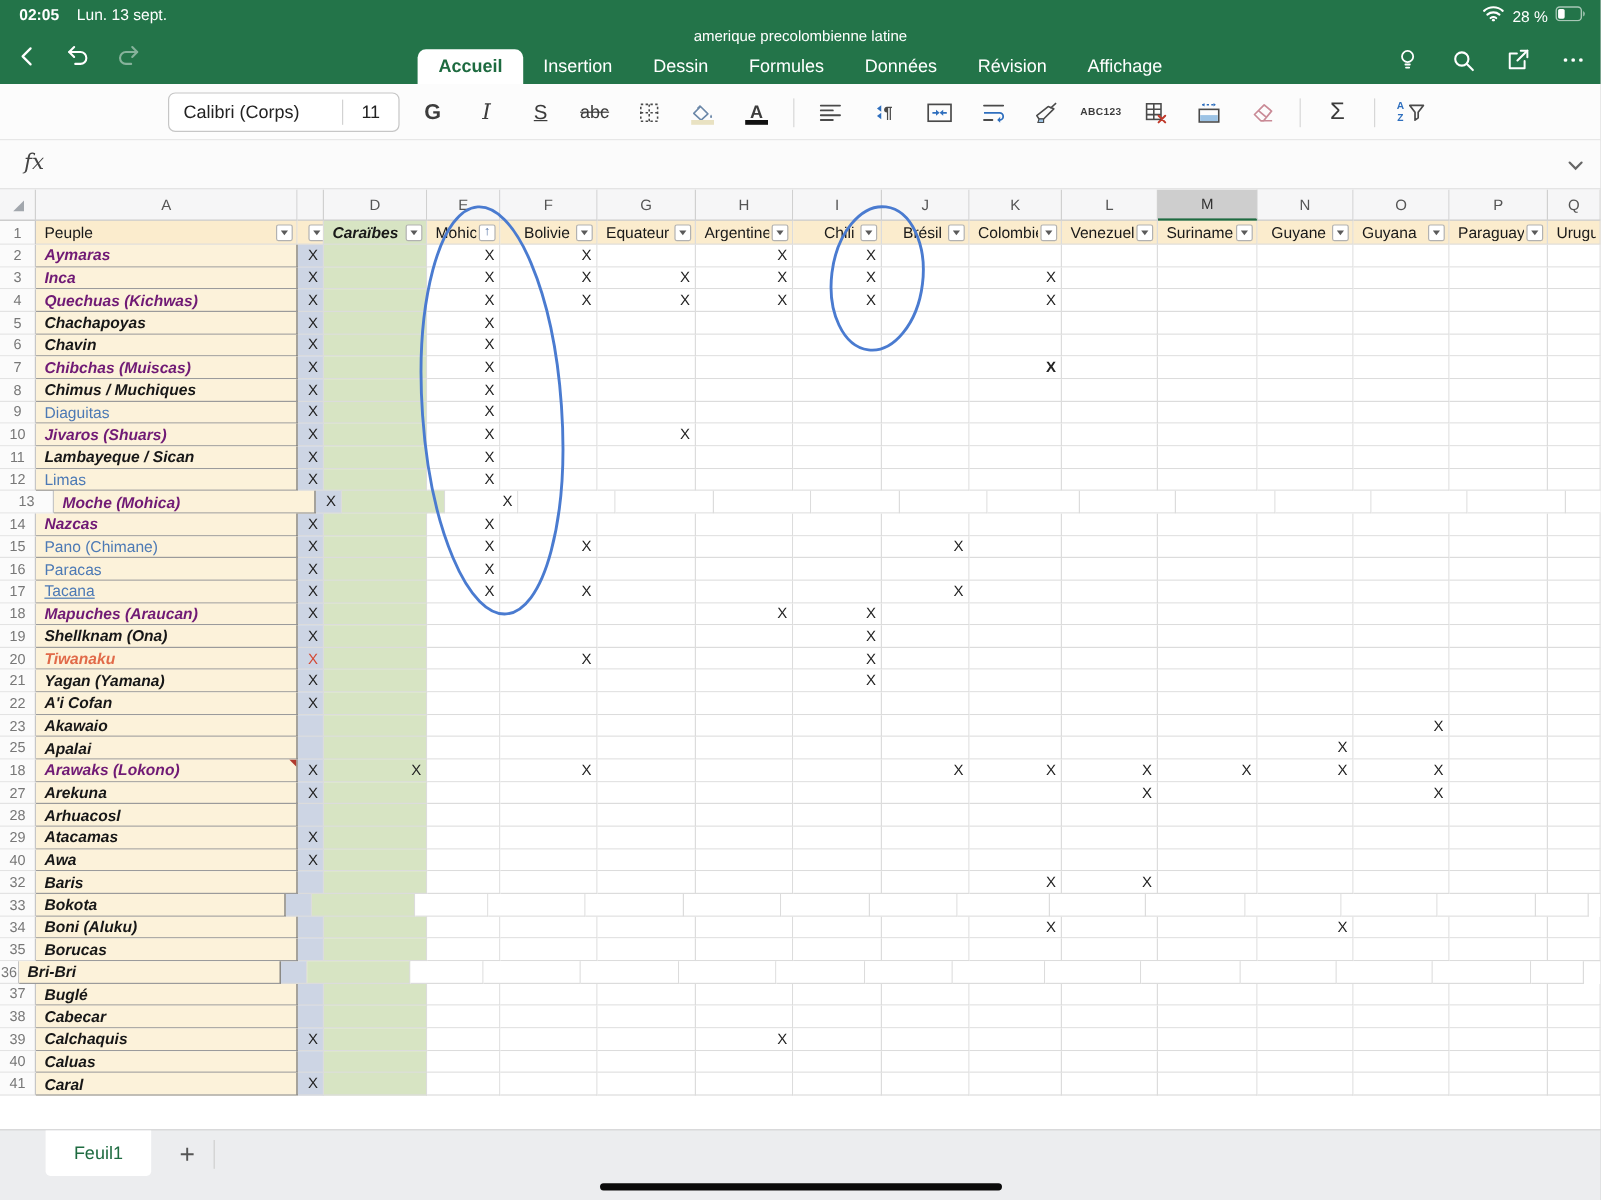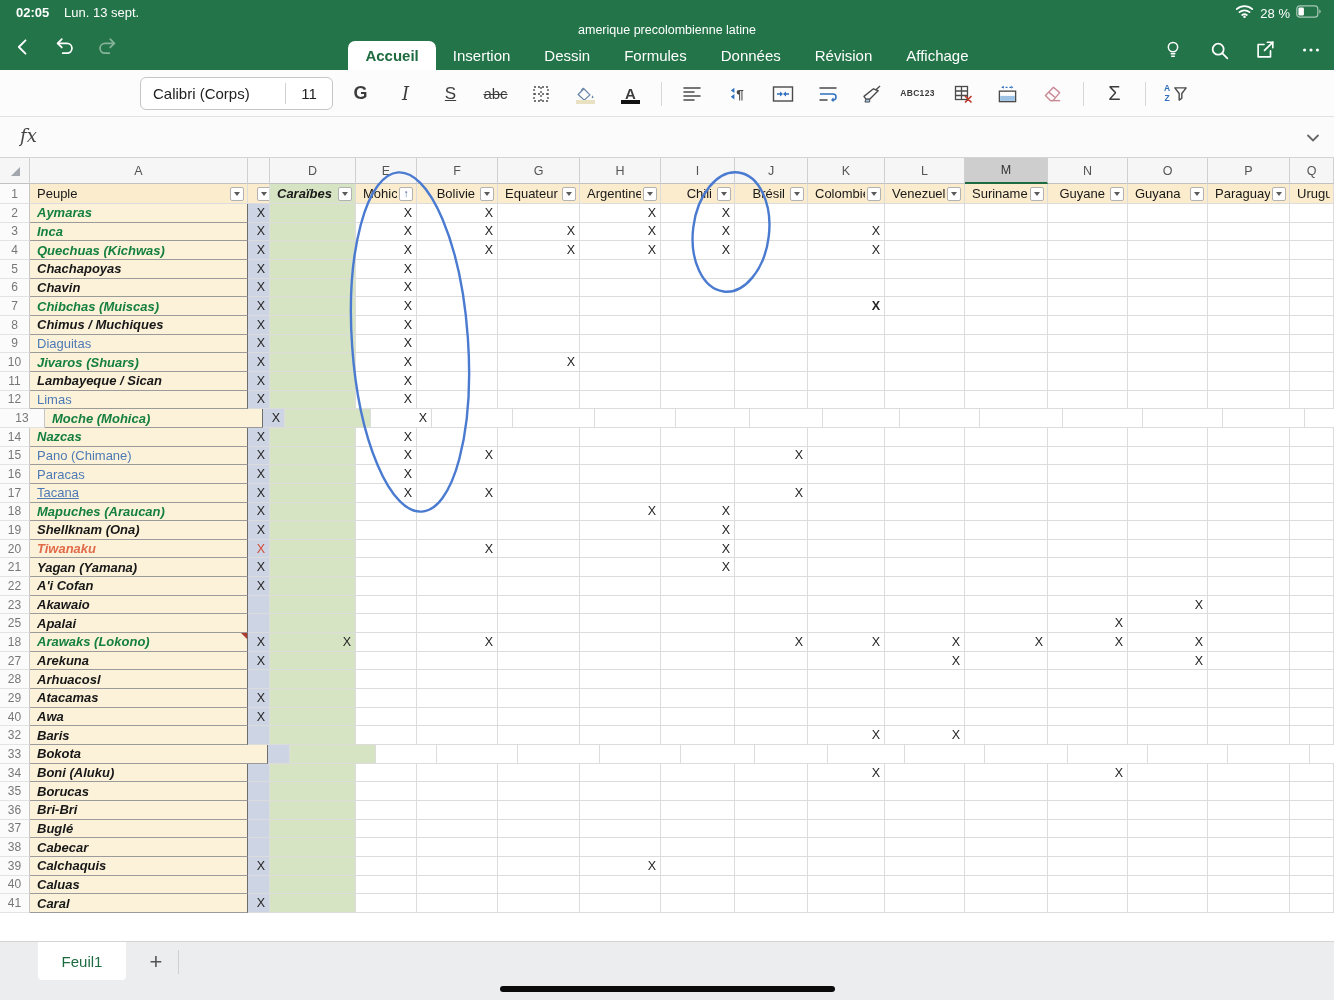--- a/index.html
+++ b/index.html
@@ -83,21 +83,21 @@
   .bold-italic{font-weight:700;font-style:italic;}
   .fbtn{width:14px;height:14px;background:#fff;border:1px solid #b2b2b2;border-radius:2px;
     display:flex;align-items:center;justify-content:center;margin-left:2px;flex:none;}
   .caret{width:0;height:0;border-left:3.5px solid transparent;border-right:3.5px solid transparent;
     border-top:4.5px solid #5a5a5a;}
   .sortasc{font-size:10.5px;color:#4a6a9e;line-height:1;}
   .d{justify-content:flex-end;padding-right:4px;}
   .col-A{justify-content:flex-start;padding-left:7px;border-right:1px solid #6e6e6e;
     border-bottom:1px solid #9b9b9b;position:relative;}
   .name{font-size:13px;white-space:nowrap;}
-  .n-red{color:#15803d;font-weight:700;font-style:italic;}
+  .n-red{color:#701a75;font-weight:700;font-style:italic;}
   .n-black{color:#171717;font-weight:700;font-style:italic;}
   .n-blue{color:#4d7ab5;}
   .n-link{color:#4d7ab5;text-decoration:underline;}
   .n-orange{color:#e16a49;font-weight:700;font-style:italic;}
   .xmark{font-size:12.5px;color:#242424;}
   .xmark.xb{font-weight:700;}
   .xmark.xr{color:#d44a36;}
   .ctri{position:absolute;right:0;top:0;width:0;height:0;
     border-top:6px solid #b03a2e;border-left:6px solid transparent;}
 
@@ -1234,21 +1234,21 @@
           <div class="xmark">X</div>
         </div>
         <div class="cell d bg-white" style="width: 83px;"></div>
         <div class="cell d bg-white" style="width: 80px;"></div>
         <div class="cell d bg-white" style="width: 80px;"></div>
         <div class="cell d bg-white" style="width: 82px;"></div>
         <div class="cell d bg-white" style="width: 44px;"></div>
       </div>
       <div class="g-row data">
         <div class="cell rownum" style="width: 30px;">33</div>
-        <div class="cell col-A bg-creamA" style="width: 238px; text-align: center;">
+        <div class="cell col-A bg-creamA" style="width: 208px; text-align: center;">
           <div class="name n-black">Bokota</div>
         </div>
         <div class="cell d bg-blue" style="width: 22px;"></div>
         <div class="cell d bg-green" style="width: 86px;"></div>
         <div class="cell d bg-white" style="width: 61px;"></div>
         <div class="cell d bg-white" style="width: 81px;"></div>
         <div class="cell d bg-white" style="width: 82px;"></div>
         <div class="cell d bg-white" style="width: 81px;"></div>
         <div class="cell d bg-white" style="width: 74px;"></div>
         <div class="cell d bg-white" style="width: 73px;"></div>
@@ -1300,21 +1300,21 @@
         <div class="cell d bg-white" style="width: 73px;"></div>
         <div class="cell d bg-white" style="width: 77px;"></div>
         <div class="cell d bg-white" style="width: 80px;"></div>
         <div class="cell d bg-white" style="width: 83px;"></div>
         <div class="cell d bg-white" style="width: 80px;"></div>
         <div class="cell d bg-white" style="width: 80px;"></div>
         <div class="cell d bg-white" style="width: 82px;"></div>
         <div class="cell d bg-white" style="width: 44px;"></div>
       </div>
       <div class="g-row data">
-        <div class="cell rownum" style="width: 30px;">36</div>
+        <div class="cell rownum" style="width: 16px;">36</div>
         <div class="cell col-A bg-creamA" style="width: 218px;">
           <div class="name n-black">Bri-Bri</div>
         </div>
         <div class="cell d bg-blue" style="width: 22px;"></div>
         <div class="cell d bg-green" style="width: 86px;"></div>
         <div class="cell d bg-white" style="width: 61px;"></div>
         <div class="cell d bg-white" style="width: 81px;"></div>
         <div class="cell d bg-white" style="width: 82px;"></div>
         <div class="cell d bg-white" style="width: 81px;"></div>
         <div class="cell d bg-white" style="width: 74px;"></div>

